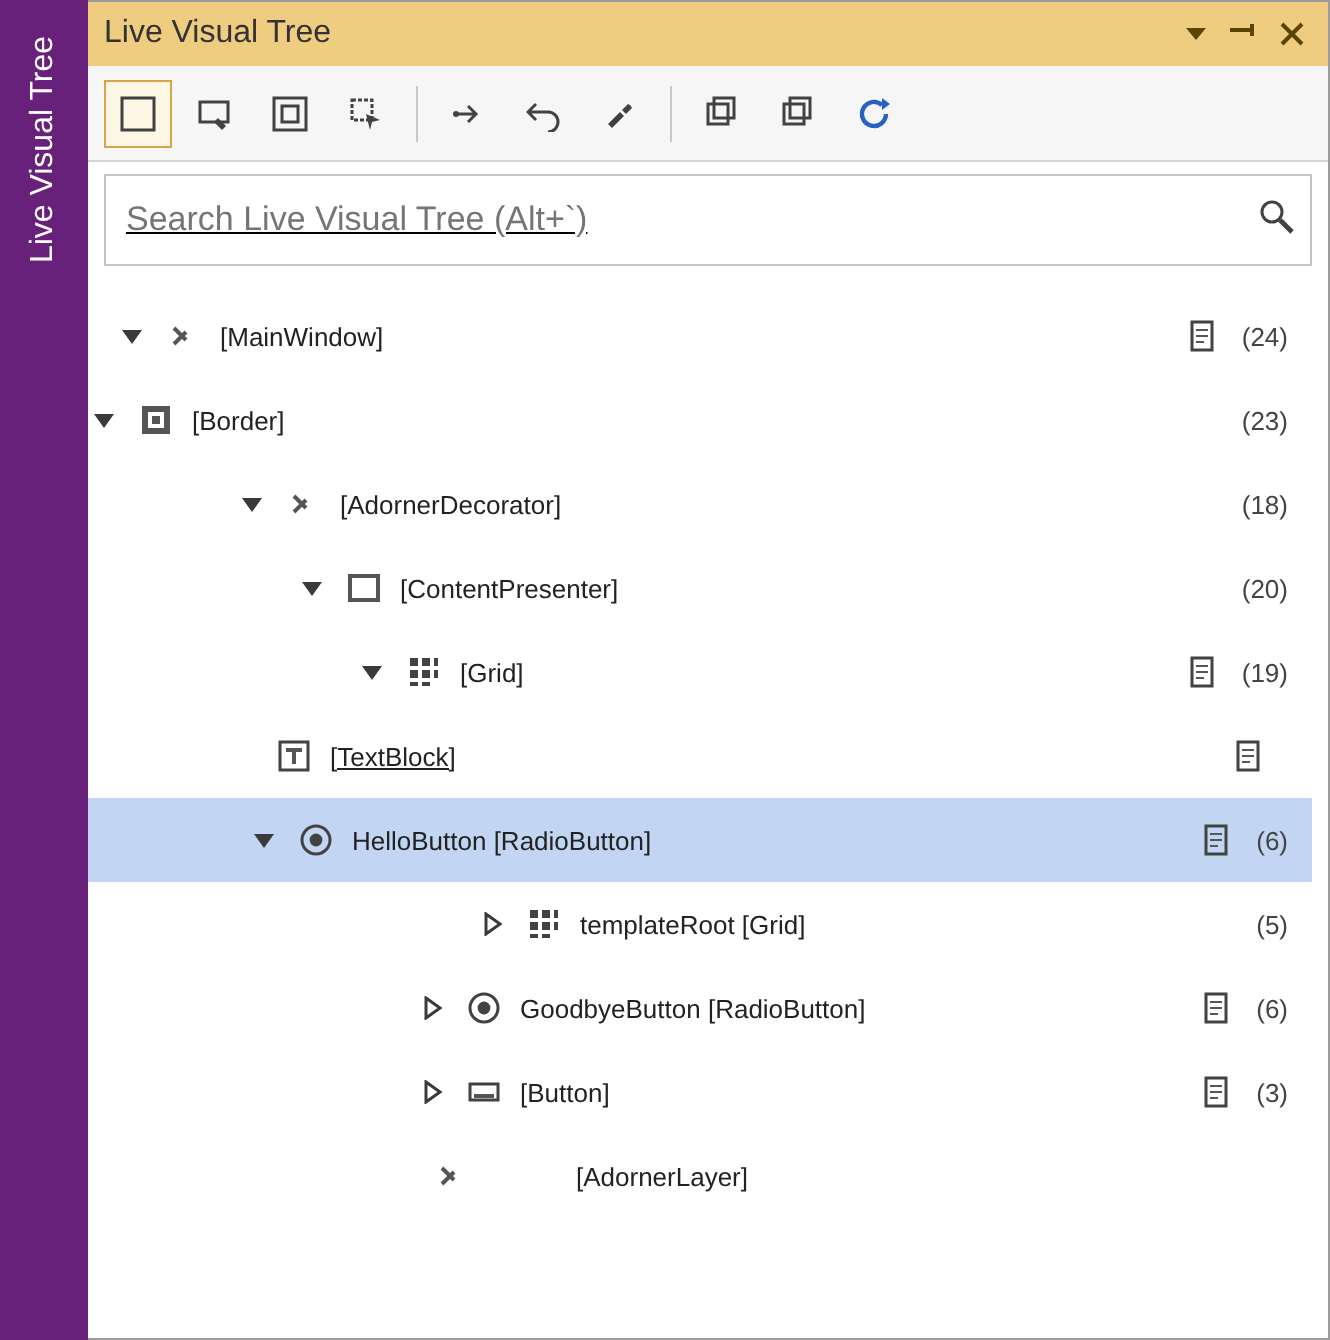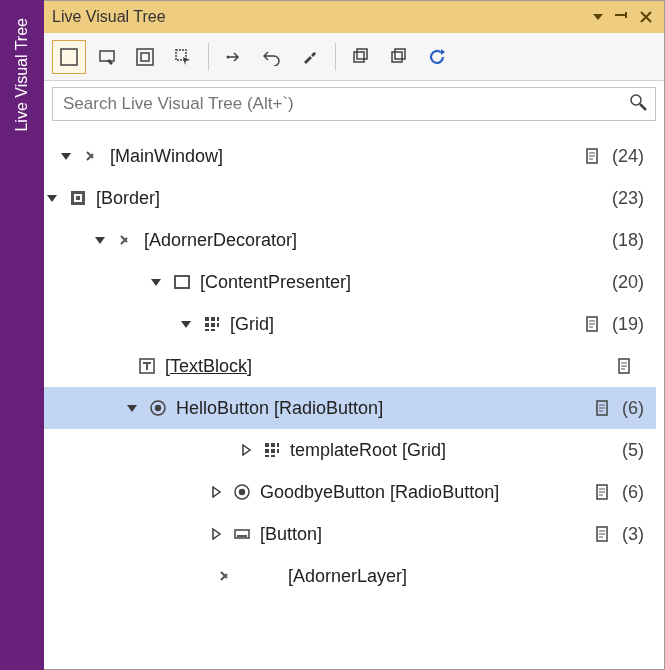--- a/index.html
+++ b/index.html
@@ -10,23 +10,23 @@
   .main { flex: 1; display: flex; flex-direction: column; border: 1px solid #9c9c9c; border-left: none; }
   .titlebar { background: #EECC80; display: flex; align-items: center; height: 32px; padding: 0 8px; }
   .titlebar .title { flex: 1; font-size: 16px; color: #333; }
   .tb-btn { width: 20px; height: 20px; display: flex; align-items: center; justify-content: center; margin-left: 4px; cursor: pointer; }
   .toolbar { background: #F6F6F6; height: 48px; display: flex; align-items: center; padding: 0 8px; gap: 4px; border-bottom: 1px solid #d4d4d4; }
   .tbtn { width: 34px; height: 34px; display: flex; align-items: center; justify-content: center; cursor: pointer; border: 1px solid transparent; }
   .tbtn.active { border: 1px solid #D8A448; background: #FFF7E5; }
   .tbtn svg { width: 18px; height: 18px; }
   .sep { width: 1px; height: 28px; background: #c8c8c8; margin: 0 4px; }
   .searchrow { padding: 6px 8px 8px 8px; display: flex; }
-  .search { flex: 1; display: flex; border: 1px solid #c4c4c4; height: 34px; align-items: center; padding: 0 8px; background: #fff; }
+  .search { flex: 1; display: flex; border: 1px solid #c4c4c4; height: 46px; align-items: center; padding: 0 8px; background: #fff; text-decoration: underline; }
   .search input { flex: 1; border: none; outline: none; font-size: 17px; color: #555; background: transparent; }
-  .tree { flex: 1; overflow: auto; padding: 6px 8px 12px 0; font-size: 18px; color: #222; }
+  .tree { flex: 1; overflow: auto; padding: 6px 8px 12px 0; font-size: 13px; color: #222; }
   .row { display: flex; align-items: center; height: 42px; padding-right: 12px; cursor: pointer; white-space: nowrap; }
   .row.selected { background: #C2D5F2; }
   .expander { width: 16px; height: 16px; display: flex; align-items: center; justify-content: center; margin-right: 6px; flex: none; }
   .icon-slot { width: 24px; height: 24px; display: flex; align-items: center; justify-content: center; margin-right: 6px; flex: none; }
   .label { flex: 1; overflow: hidden; text-overflow: ellipsis; }
   .count { color: #444; margin-left: 8px; }
   .doc-slot { width: 24px; display:flex; align-items:center; justify-content:center; flex:none;}
   .ico-stroke { stroke: #424242; fill: none; stroke-width: 1.5; }
   .ico-fill { fill: #424242; }
 </style>
@@ -166,21 +166,21 @@
           <svg width="18" height="18" viewBox="0 0 18 18">
             <rect x="2" y="2" width="14" height="14" fill="#555"></rect>
             <rect x="5" y="5" width="8" height="8" fill="#fff"></rect>
             <rect x="7" y="7" width="4" height="4" fill="#555"></rect>
           </svg>
         </span>
         <span class="label">[Border]</span>
         <span class="doc-slot"></span>
         <span class="count">(23)</span>
       </div>
-      <div class="row" style="padding-left: 48px;">
+      <div class="row" style="padding-left: 74px;">
         <span class="expander">
           <svg width="12" height="12">
             <polygon points="1,3 11,3 6,10" fill="#3a3a3a"></polygon>
           </svg>
         </span>
         <span class="icon-slot">
           <svg width="18" height="18" viewBox="0 0 18 18">
             <path d="M4 5 L10 11 M4 13 L10 7" stroke="#555" stroke-width="2" fill="none"></path>
           </svg>
         </span>

